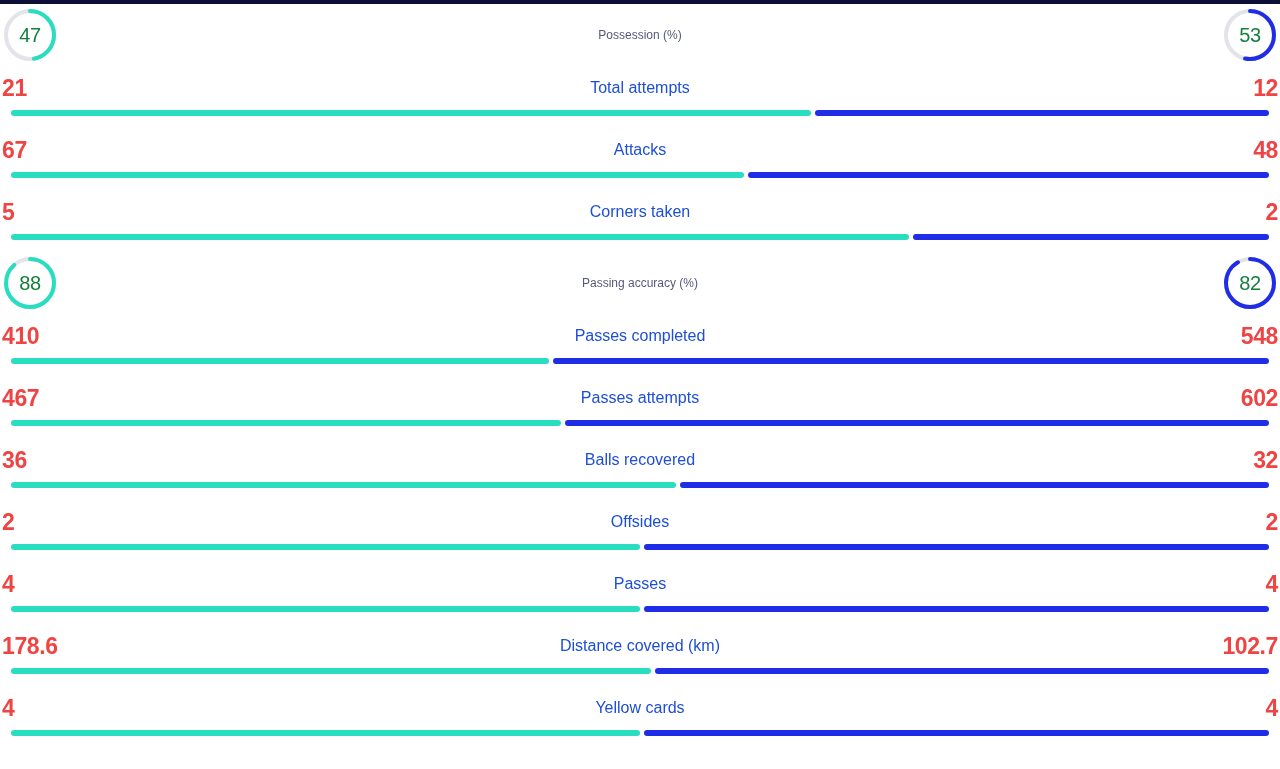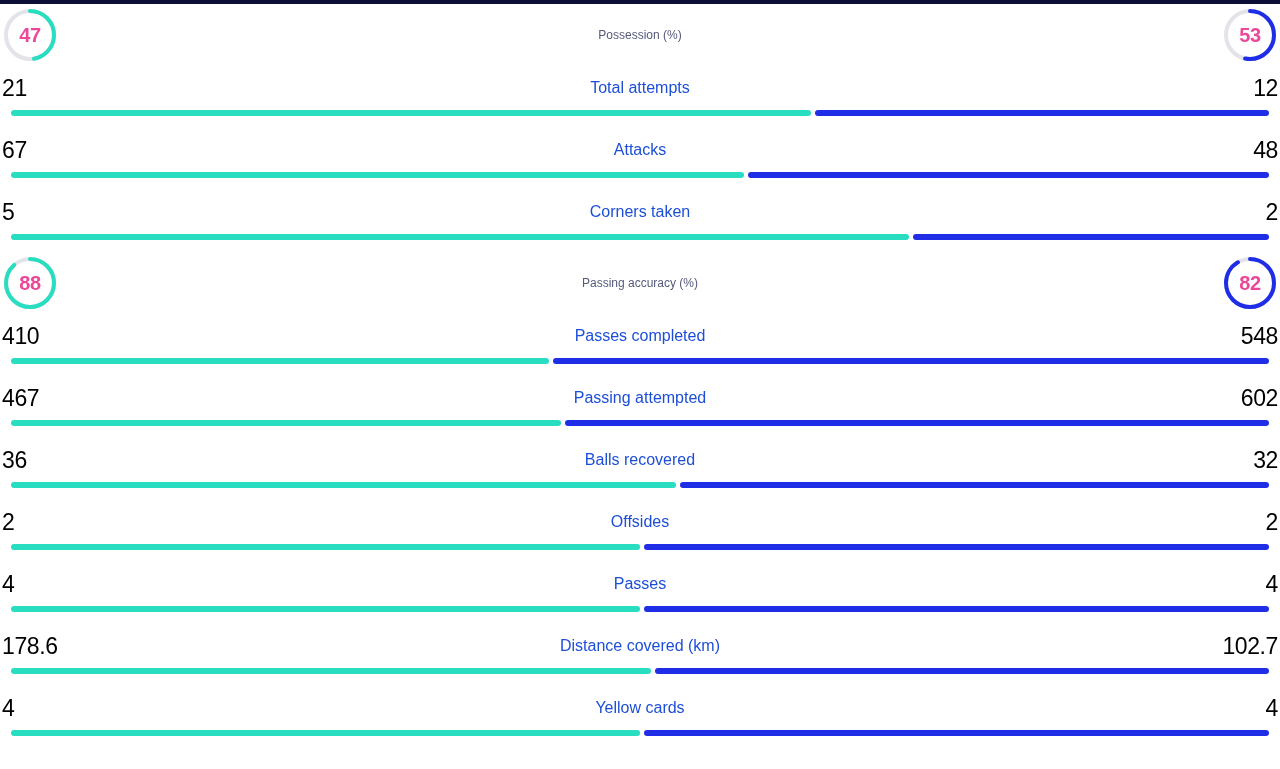--- a/index.html
+++ b/index.html
@@ -58,22 +58,22 @@
     transform: rotate(-90deg);
   }
 
   .donut .donut-value {
     position: absolute;
     inset: 0;
     display: flex;
     align-items: center;
     justify-content: center;
     font-size: 20px;
-    font-weight: 700;
-    color: #ec4899;
+    font-weight: 400;
+    color: #15803d;
     letter-spacing: -0.3px;
     text-align: center;
   }
 
   .donut-label {
     flex: 1 1 auto;
     text-align: center;
     font-size: 12px;
     color: #555a7a;
     white-space: nowrap;
@@ -89,22 +89,22 @@
   .bar-row-top {
     display: flex;
     align-items: center;
     justify-content: space-between;
     height: 44px;
     padding: 0 2px;
   }
 
   .bar-num {
     font-size: 23px;
-    font-weight: 400;
-    color: #000000;
+    font-weight: 700;
+    color: #ef4444;
     letter-spacing: -0.4px;
     white-space: nowrap;
     min-width: 60px;
   }
 
   .bar-num.right { text-align: right; }
 
   .bar-label {
     flex: 1 1 auto;
     text-align: center;
@@ -211,21 +211,21 @@
           <div class="bar-num right">548</div>
         </div>
         <div class="bar-track">
           <div class="bar-seg home" style="flex:0 0 42.8%"></div>
           <div class="bar-seg away" style="flex:1 1 auto"></div>
         </div>
       </div>
       <div class="bar-row">
         <div class="bar-row-top">
           <div class="bar-num">467</div>
-          <div class="bar-label">Passing attempted</div>
+          <div class="bar-label">Passes attempts</div>
           <div class="bar-num right">602</div>
         </div>
         <div class="bar-track">
           <div class="bar-seg home" style="flex:0 0 43.7%"></div>
           <div class="bar-seg away" style="flex:1 1 auto"></div>
         </div>
       </div>
       <div class="bar-row">
         <div class="bar-row-top">
           <div class="bar-num">36</div>

